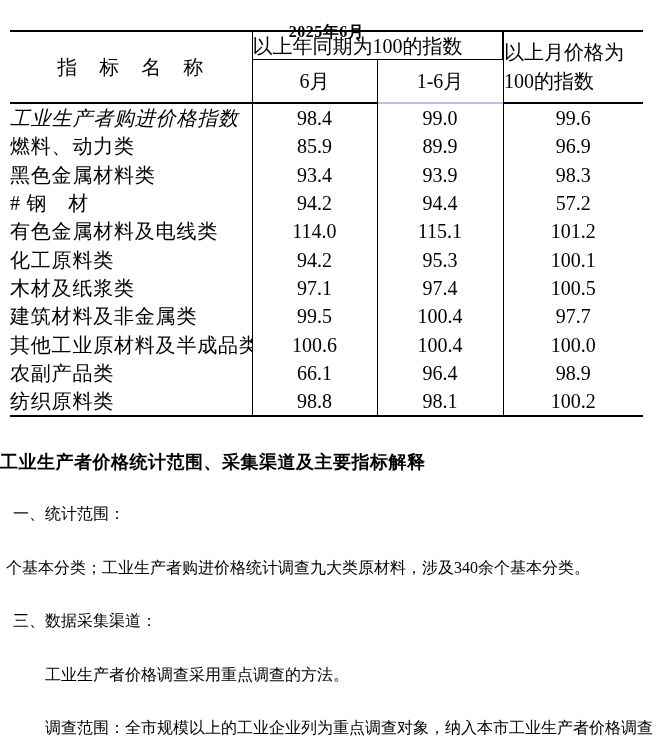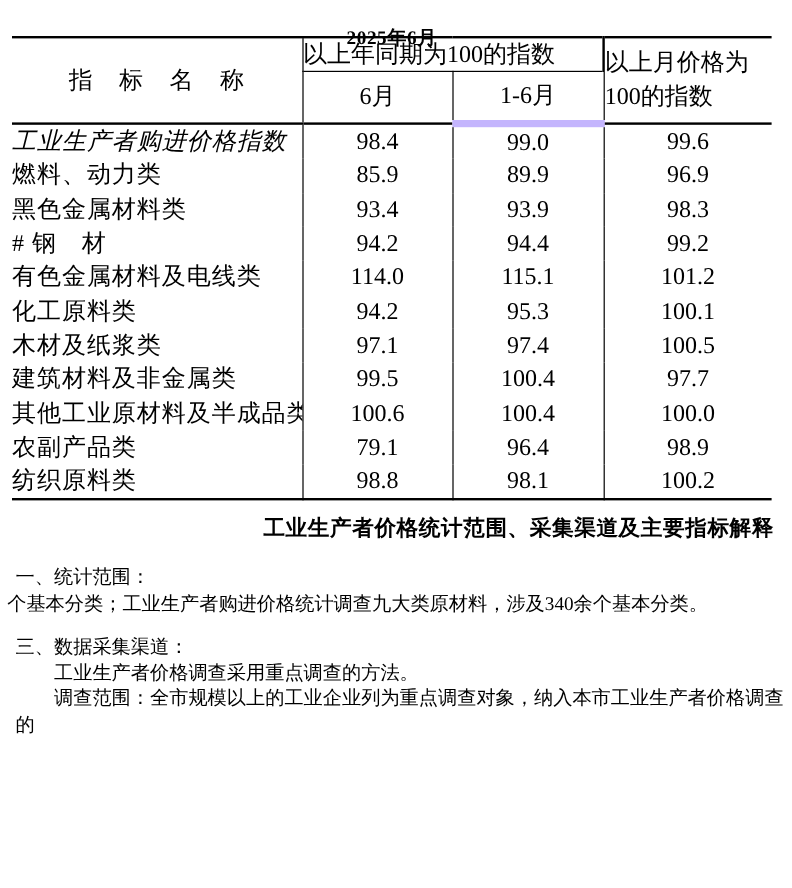--- a/index.html
+++ b/index.html
@@ -28,43 +28,43 @@
   }
   .h-yoy {
     border-right:2px solid #000000; border-bottom:1px solid #000;
     text-align:left; height:27px;
   }
   .h-mom {
     border-bottom:2px solid #000;
     text-align:left; white-space:pre-line; line-height:1.45;
   }
   .h-m { border-right:1px solid #000; border-bottom:2px solid #000; text-align:center; height:42px; }
-  .h-y { border-right:1px solid #000; border-bottom:6px solid #c4b5fd; text-align:center; }
+  .h-y { border-right:1px solid #000; border-bottom:2px solid #c4b5fd; text-align:center; }
   td.c-label {
     text-align:left; white-space:pre; overflow:hidden;
     height:28.3px; letter-spacing:0.8px;
     border-right:1px solid #000;
   }
   td.ind0 { padding-left:2px;font-style:italic; }
   td.ind1 { padding-left:23px;margin-left:16px; }
   td.ind2 { padding-left:38px; }
   td.num  { text-align:center; }
   td.c2, td.c3 { border-right:1px solid #000; }
   .notes-heading {
-    position:absolute; top:428px; left:0; width:645px;
-    text-align:right; font-size:18px; font-weight:bold;
+    position:absolute; top:450px; left:0; width:645px;
+    text-align:left; font-size:18px; font-weight:bold;
     font-family:"Liberation Sans","DejaVu Sans",sans-serif;
     letter-spacing:0.5px;
   }
   .notes {
     position:absolute; top:471px; left:6px; width:652px;
     font-size:16px; line-height:21.5px;
   }
   .note-sec { margin:0 0 15px 0; }
-  .note-line { white-space:pre-wrap; }
+  .note-line { white-space:pre-wrap;margin-top:32px; }
   .note-line.pl { padding-left:7px; }
 </style>
 </head>
 <body>
 
 <div class="doc-title">2025年6月</div>
 
 <table class="price-table">
   <colgroup>
     <col style="width:242px">
@@ -100,21 +100,21 @@
       <tr>
         <td class="c-label ind1">黑色金属材料类</td>
         <td class="num c2">93.4</td>
         <td class="num c3">93.9</td>
         <td class="num c4">98.3</td>
       </tr>
       <tr>
         <td class="c-label ind2"># 钢　材</td>
         <td class="num c2">94.2</td>
         <td class="num c3">94.4</td>
-        <td class="num c4">99.2</td>
+        <td class="num c4">57.2</td>
       </tr>
       <tr>
         <td class="c-label ind1">有色金属材料及电线类</td>
         <td class="num c2">114.0</td>
         <td class="num c3">115.1</td>
         <td class="num c4">101.2</td>
       </tr>
       <tr>
         <td class="c-label ind1">化工原料类</td>
         <td class="num c2">94.2</td>
@@ -134,21 +134,21 @@
         <td class="num c4">97.7</td>
       </tr>
       <tr>
         <td class="c-label ind1">其他工业原材料及半成品类</td>
         <td class="num c2">100.6</td>
         <td class="num c3">100.4</td>
         <td class="num c4">100.0</td>
       </tr>
       <tr>
         <td class="c-label ind1">农副产品类</td>
-        <td class="num c2">79.1</td>
+        <td class="num c2">66.1</td>
         <td class="num c3">96.4</td>
         <td class="num c4">98.9</td>
       </tr>
       <tr>
         <td class="c-label ind1">纺织原料类</td>
         <td class="num c2">98.8</td>
         <td class="num c3">98.1</td>
         <td class="num c4">100.2</td>
       </tr>
     </tbody>

